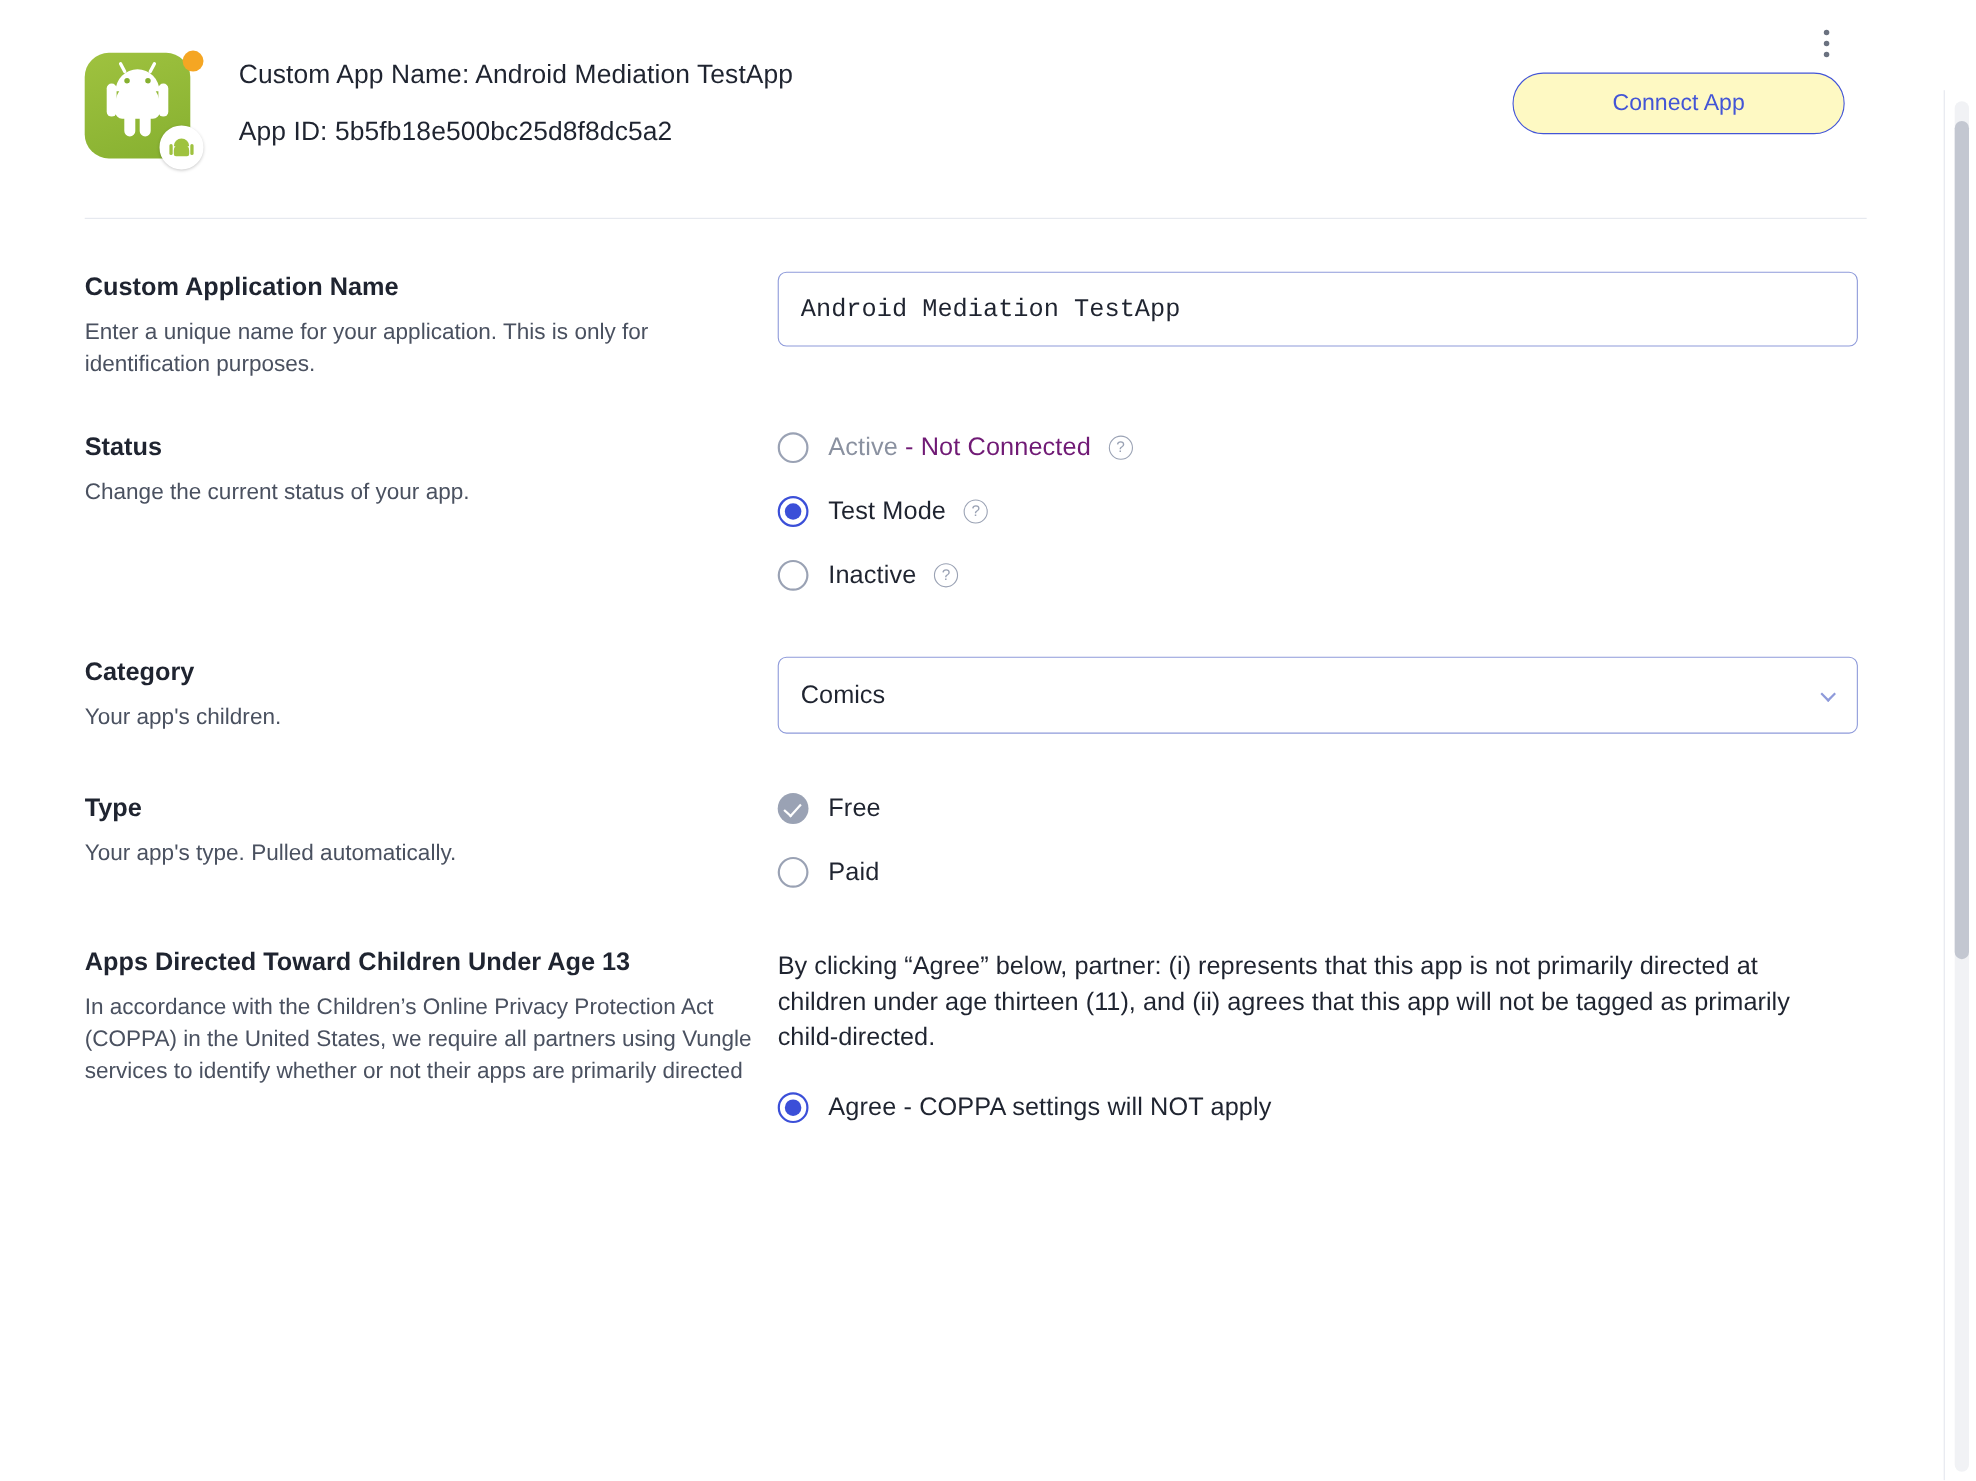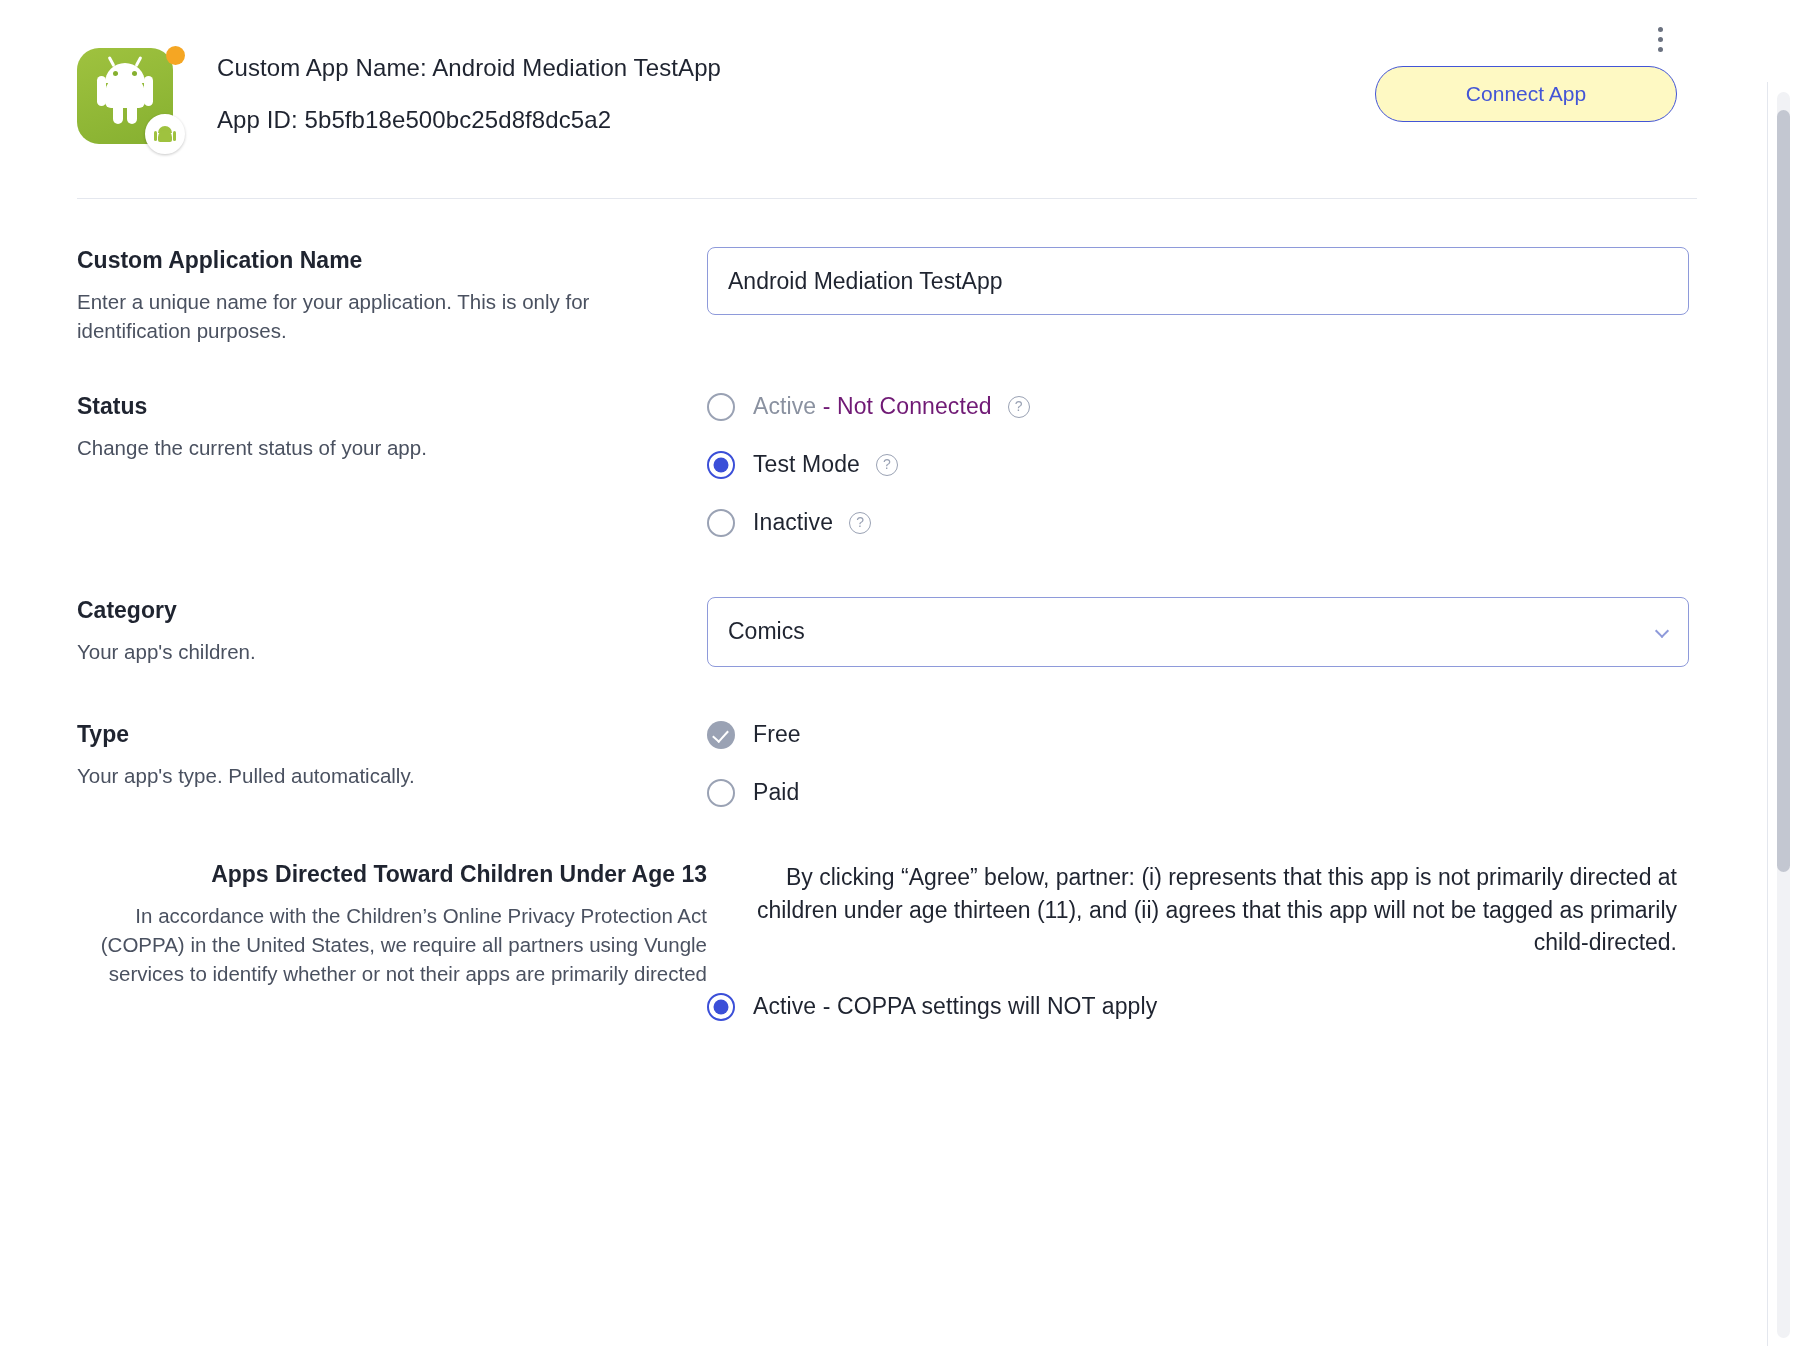--- a/index.html
+++ b/index.html
@@ -255,21 +255,21 @@
   .text-input {
     width: 982px;
     height: 68px;
     border: 1.4px solid #8e9ada;
     border-radius: 8px;
     font-size: 23px;
     color: #1f2430;
     padding: 0 20px;
     background: #ffffff;
     outline: none;
-    font-family: Liberation Sans, sans-serif;
+    font-family: Liberation Mono, monospace;
   }
 
   .select-wrap {
     position: relative;
     width: 982px;
     height: 70px;
   }
   .select-box {
     width: 100%;
     height: 100%;
@@ -503,30 +503,30 @@
             <div class="check-filled"></div>
             <div class="opt-label">Free</div>
           </div>
           <div class="opt">
             <div class="radio"></div>
             <div class="opt-label">Paid</div>
           </div>
         </div>
       </div>
 
-      <div class="row" style="padding-top:52px;text-align:right;">
+      <div class="row" style="padding-top:52px;">
         <div class="row-label">
           <div class="row-title">Apps Directed Toward Children Under Age 13</div>
           <div class="row-desc">In accordance with the Children’s Online Privacy Protection Act (COPPA) in the United States, we require all partners using Vungle services to identify whether or not their apps are primarily directed</div>
         </div>
         <div class="row-field">
           <div class="coppa-text">By clicking “Agree” below, partner: (i) represents that this app is not primarily directed at children under age thirteen (11), and (ii) agrees that this app will not be tagged as primarily child-directed.</div>
           <div class="opt">
             <div class="radio checked"></div>
-            <div class="opt-label">Active - COPPA settings will NOT apply</div>
+            <div class="opt-label">Agree - COPPA settings will NOT apply</div>
           </div>
         </div>
       </div>
 
     </div>
   </div>
 
   <div class="frame-right-edge"></div>
 
   <div class="scrollbar-track">

